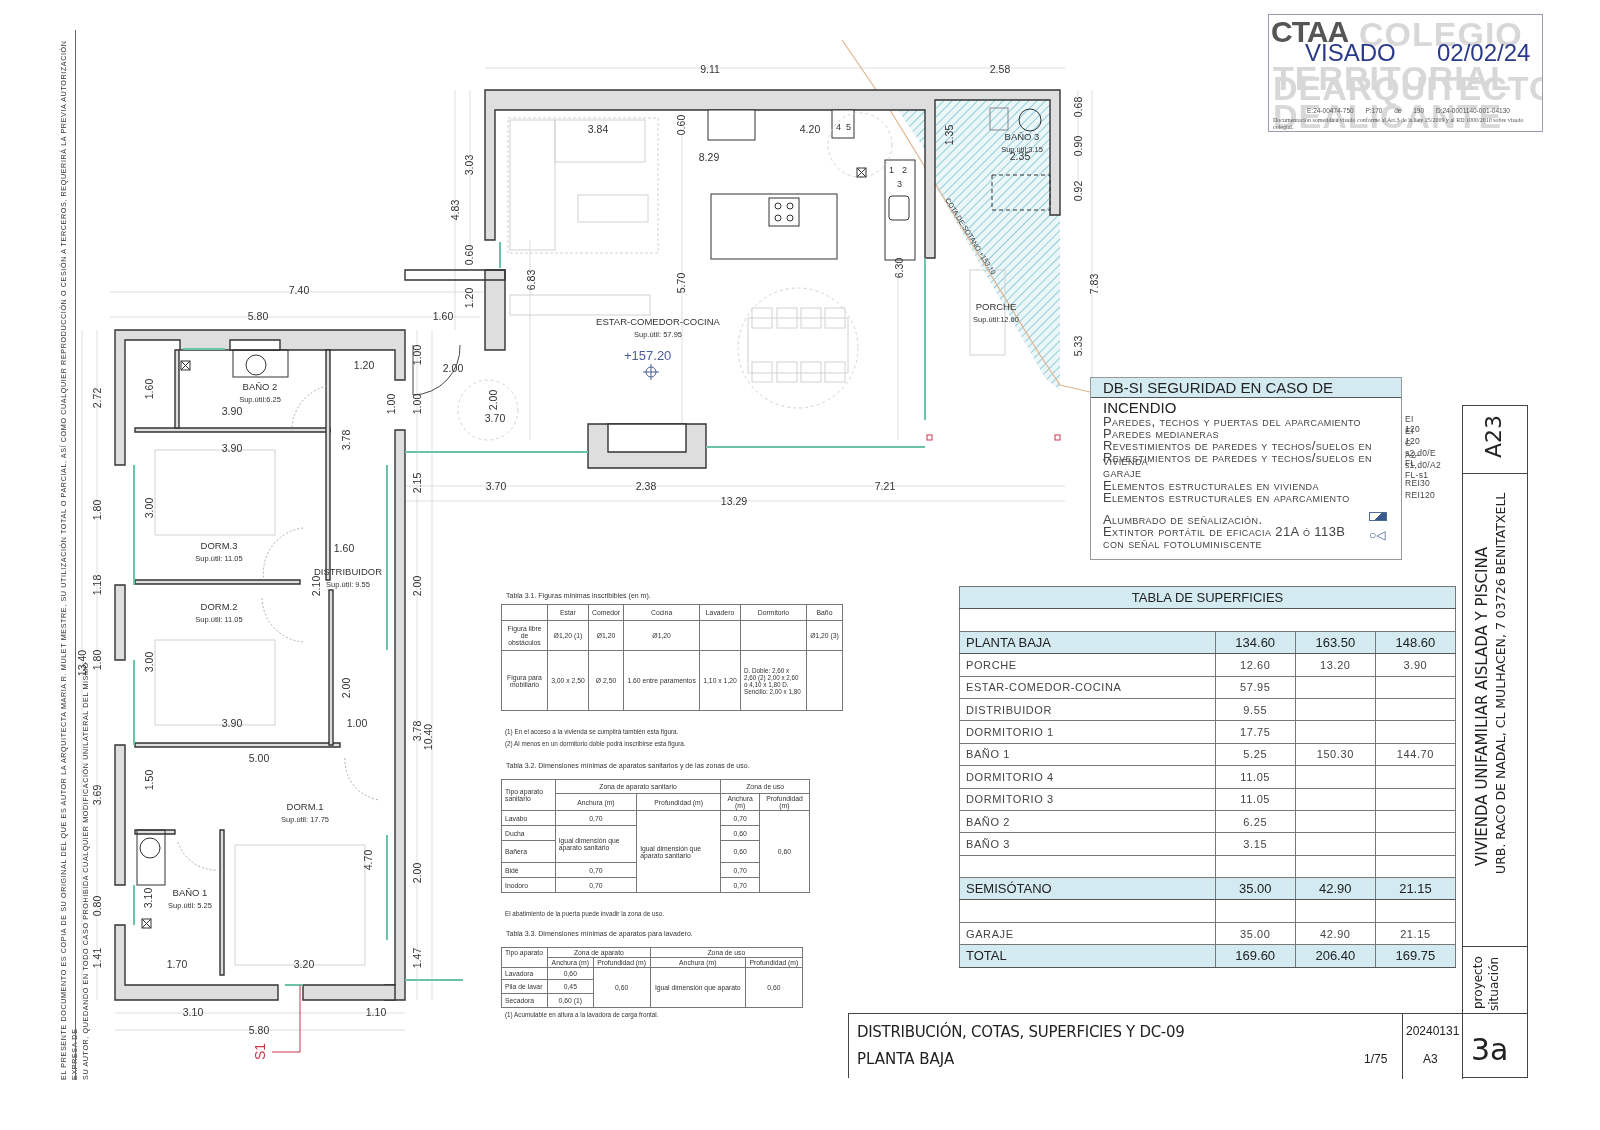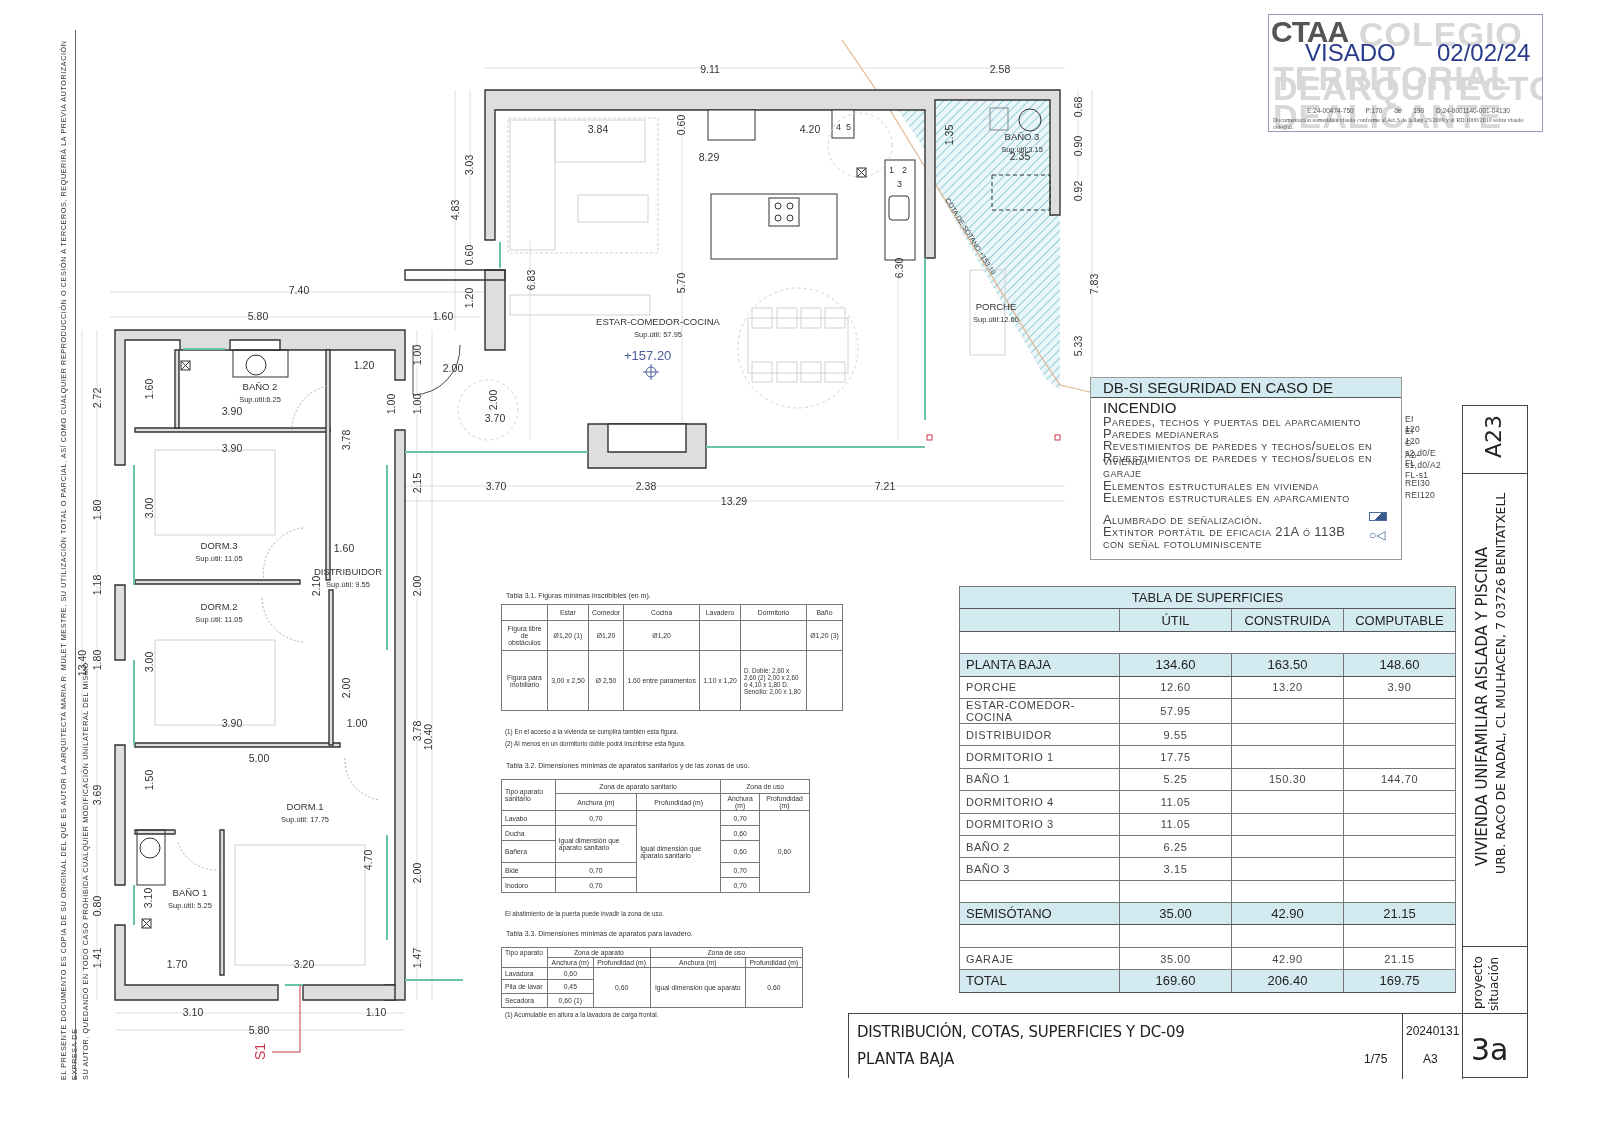--- a/index.html
+++ b/index.html
@@ -374,26 +374,20 @@
   <div class="row" style="top:146px">Extintor portátil de eficacia 21A ó 113B</div>
   <div class="ico-ext" style="top:150px">○◁</div>
   <div class="row" style="top:158px">con señal fotoluminiscente</div>
 </div>
 
 <table class="sup">
   <tbody>
       <tr class="h1">
         <td colspan="4">TABLA DE SUPERFICIES</td>
       </tr>
-  <tr class="h2">
-    <td style="width:160px"></td>
-    <td style="width:112px">ÚTIL</td>
-    <td style="width:112px">CONSTRUIDA</td>
-    <td>COMPUTABLE</td>
-  </tr>
   <tr class="e">
         <td colspan="4" style="border-left:1px solid #777;border-right:1px solid #777"></td>
       </tr>
   <tr class="sec">
     <td>PLANTA  BAJA</td>
     <td class="n">134.60</td>
     <td class="n">163.50</td>
     <td class="n">148.60</td>
   </tr>
   <tr class="r">

